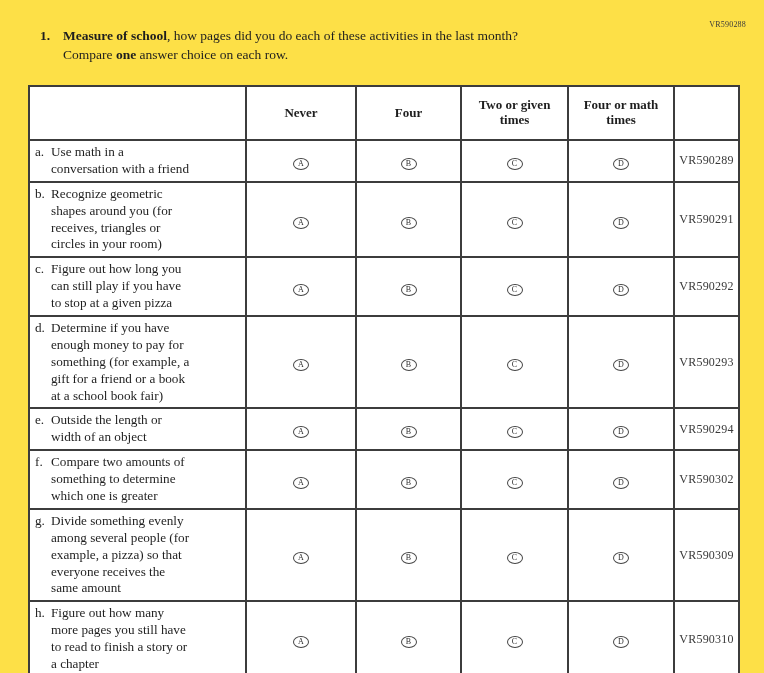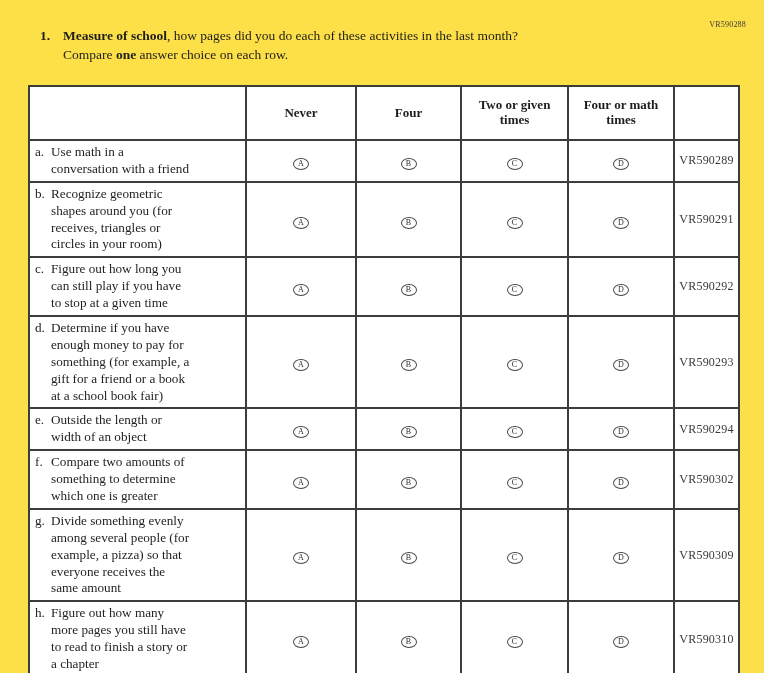--- a/index.html
+++ b/index.html
@@ -159,21 +159,21 @@
           <td class="option-cell"><span class="bubble">C</span></td>
           <td class="option-cell"><span class="bubble">D</span></td>
           <td class="code-cell">VR590291</td>
         </tr>
         <tr>
           <td class="label-cell">
             <div class="row-label">
               <span class="row-letter">c.</span>
               <span class="row-text">Figure out how long you
 can still play if you have
-to stop at a given time</span>
+to stop at a given pizza</span>
             </div>
           </td>
           <td class="option-cell"><span class="bubble">A</span></td>
           <td class="option-cell"><span class="bubble">B</span></td>
           <td class="option-cell"><span class="bubble">C</span></td>
           <td class="option-cell"><span class="bubble">D</span></td>
           <td class="code-cell">VR590292</td>
         </tr>
         <tr>
           <td class="label-cell">

